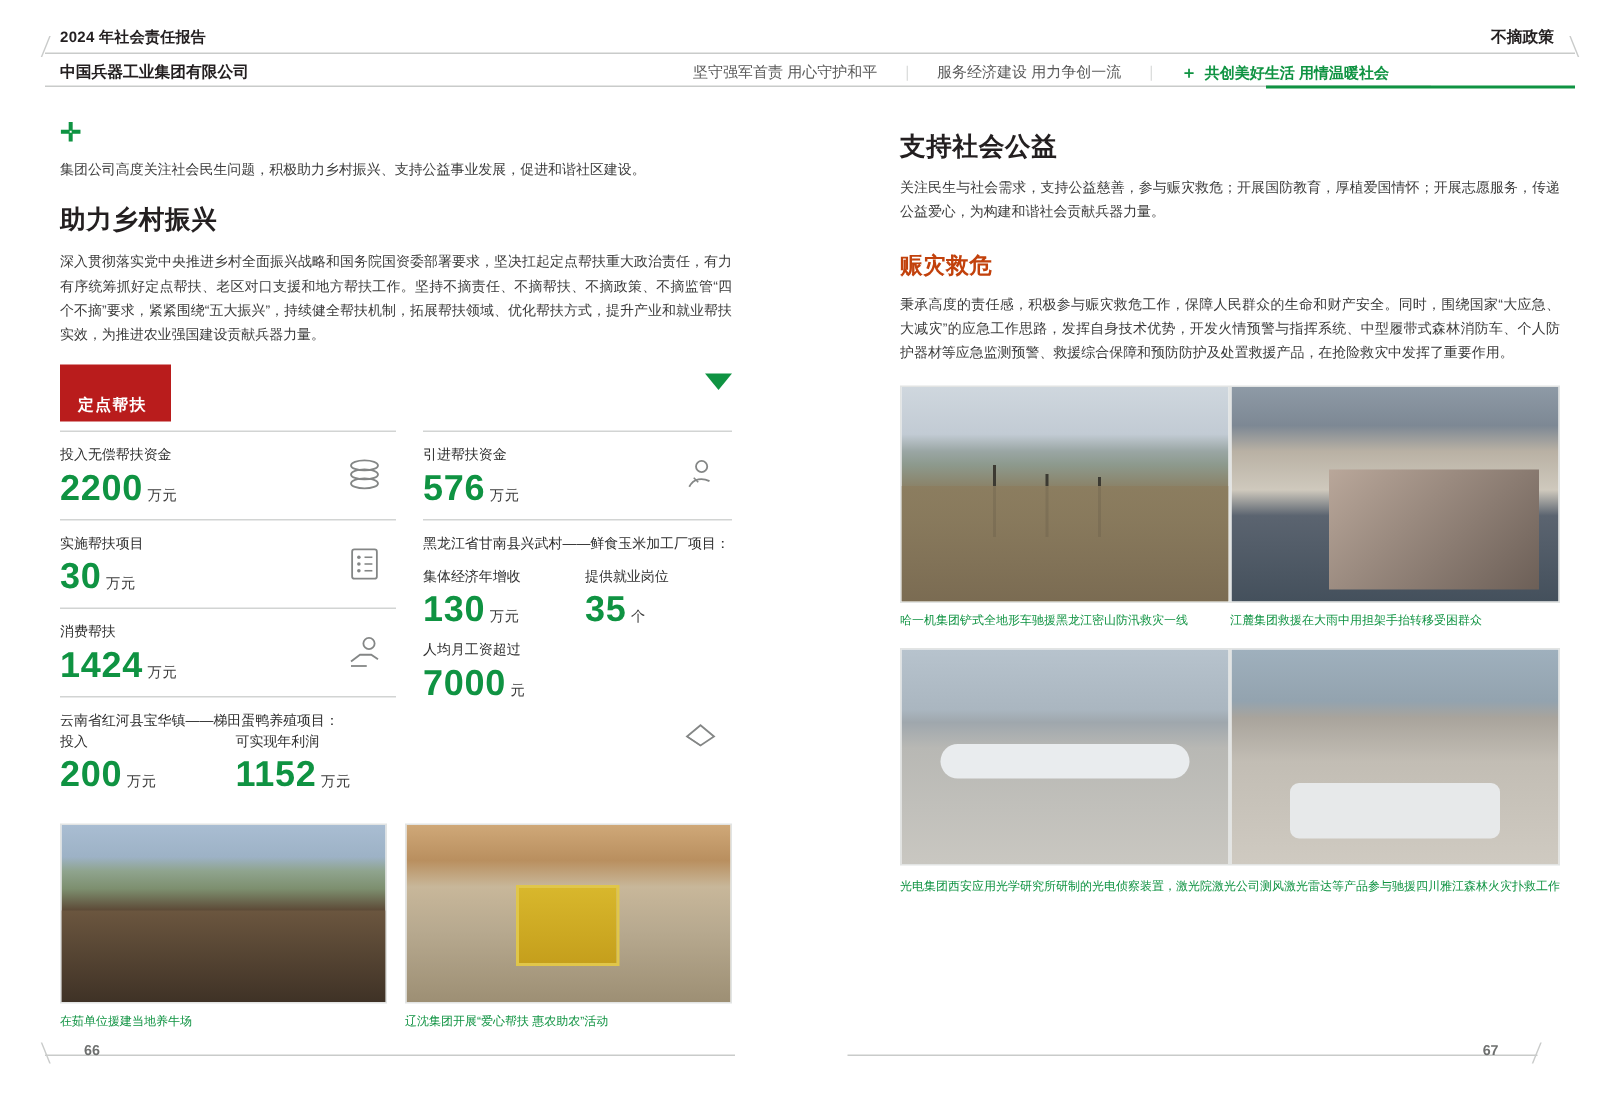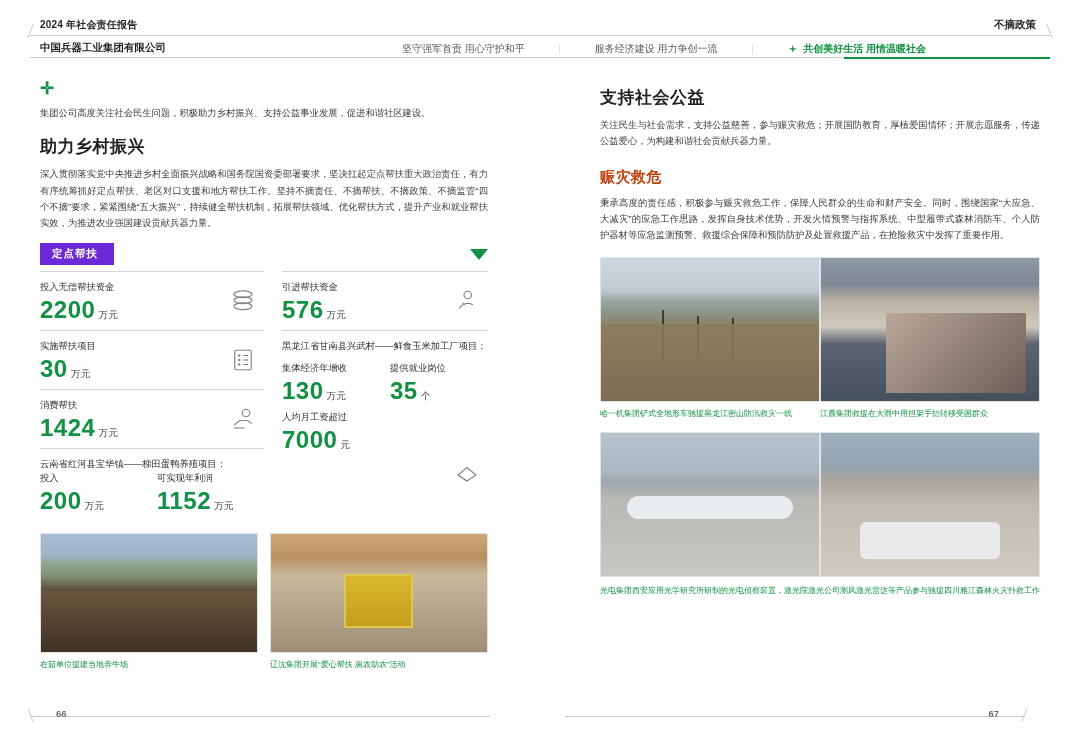--- a/index.html
+++ b/index.html
@@ -52,21 +52,21 @@
   .hdr-row2 .line {
     position: absolute; left: 30px; right: 30px; top: 17px;
     border-bottom: 1px solid #c9cbca;
   }
   .company {
     position: absolute; left: 40px; top: 1px;
     font-size: 10.5px; font-weight: bold; color: #231f20;
   }
   .nav {
     position: absolute; right: 44px; top: 1px;
-    display: flex; align-items: flex-end; gap: 16px;
+    display: flex; align-items: flex-start; gap: 1px;
     font-size: 10px; color: #5a5a5a;
   }
   .nav .item { padding: 0 14px; white-space: nowrap; }
   .nav .sep { color: #cfd1d0; }
   .nav .active {
     color: #0f9342; font-weight: bold;
     display: flex; align-items: center; gap: 5px;
   }
   .nav .plus { color: #0f9342; font-weight: bold; font-size: 11px; }
   .nav-underline {
@@ -93,23 +93,23 @@
     letter-spacing: .4px;
   }
   p.body {
     font-size: 9.3px; line-height: 1.75; color: #3b3b3b;
     text-align: justify; margin-top: 8px;
   }
 
   
   .tag {
     display: inline-block; margin-top: 12px;
-    background: #6d28d9; color: #fff;
+    background: #b91c1c; color: #fff;
     font-size: 10.5px; font-weight: bold;
-    padding: 4px 16px 4px 12px;
+    padding: 20px 16px 4px 12px;
     letter-spacing: 1px;
   }
   .tag-wrap { position: relative; }
   .tri {
     position: absolute; right: 0; top: 18px;
     width: 0; height: 0;
     border-left: 9px solid transparent;
     border-right: 9px solid transparent;
     border-top: 11px solid #0f9342;
   }
@@ -207,21 +207,21 @@
   }
   .ph-cattle {
     background: linear-gradient(180deg,#a9bdd2 0%,#9db2c6 18%,#8fa48e 26%,#7d8f6f 36%,#5d4b38 48%,#4a3b2c 100%);
   }
   .ph-cattle:after{
     content:""; position:absolute; left:0; right:0; bottom:0; height:52%;
     background:linear-gradient(180deg,#6b563f,#3f3226);
   }
 
   
-  .footer { position: absolute; left: 0; bottom: 5px; width: 1055px; height: 22px; }
+  .footer { position: absolute; left: 0; bottom: 18px; width: 1055px; height: 22px; }
   .footer .line-l {
     position: absolute; left: 30px; width: 460px; top: 10px;
     border-bottom: 1px solid #c9cbca;
   }
   .footer .line-r {
     position: absolute; right: 30px; width: 460px; top: 10px;
     border-bottom: 1px solid #c9cbca;
   }
   .pnum-l {
     position: absolute; left: 56px; top: 2px;

